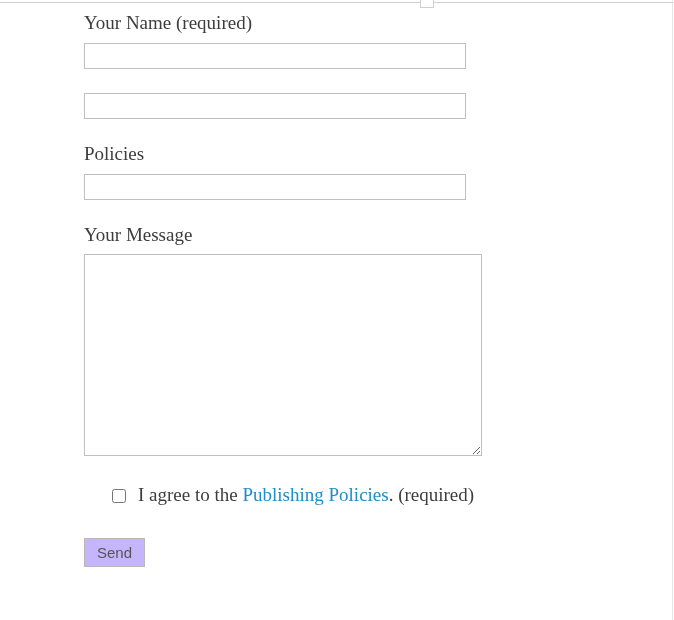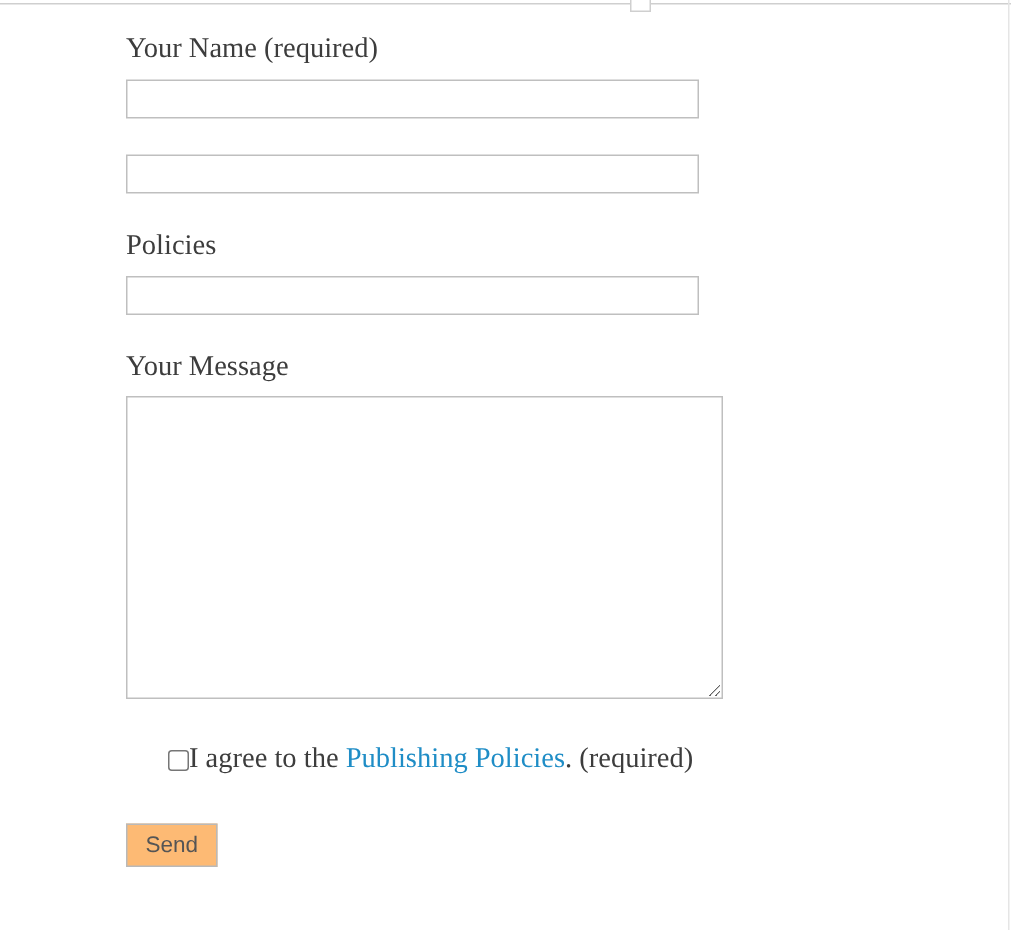--- a/index.html
+++ b/index.html
@@ -38,21 +38,21 @@
   }
   .right-edge {
     position: absolute;
     top: 0;
     right: 1px;
     width: 0;
     height: 100%;
     border-right: 1px solid #e5e5e5;
   }
   .form-wrap {
-    padding: 22px 0 0 84px;
+    padding: 12px 0 0 84px;
   }
   .field-label {
     font-size: 19px;
     line-height: 1.2;
     color: #3d3d3d;
     margin-bottom: 8px;
   }
   .field-block {
     margin-bottom: 24px;
   }
@@ -77,42 +77,42 @@
     font-size: 14px;
     resize: both;
   }
   .agree-row {
     margin-top: 24px;
     margin-left: 28px;
     font-size: 19px;
     color: #3d3d3d;
     display: flex;
     align-items: center;
-    gap: 0;
+    gap: 12px;
   }
   .agree-row .link {
     color: #1f8dc6;
     text-decoration: none;
     cursor: pointer;
   }
   .agree-row input[type="checkbox"] {
     width: 14px;
     height: 14px;
     margin: 0;
     accent-color: #999;
     transform: translateY(1px);
   }
   .submit-row {
     margin-top: 32px;
   }
   button.send-btn {
     font-family: Arial, sans-serif;
     font-size: 15px;
     color: #555;
-    background: #fdba74;
+    background: #c4b5fd;
     border: 1px solid #b9b9b9;
     padding: 5px 12px;
     cursor: pointer;
   }
 </style>
 </head>
 <body>
 
 <div class="page">
 

